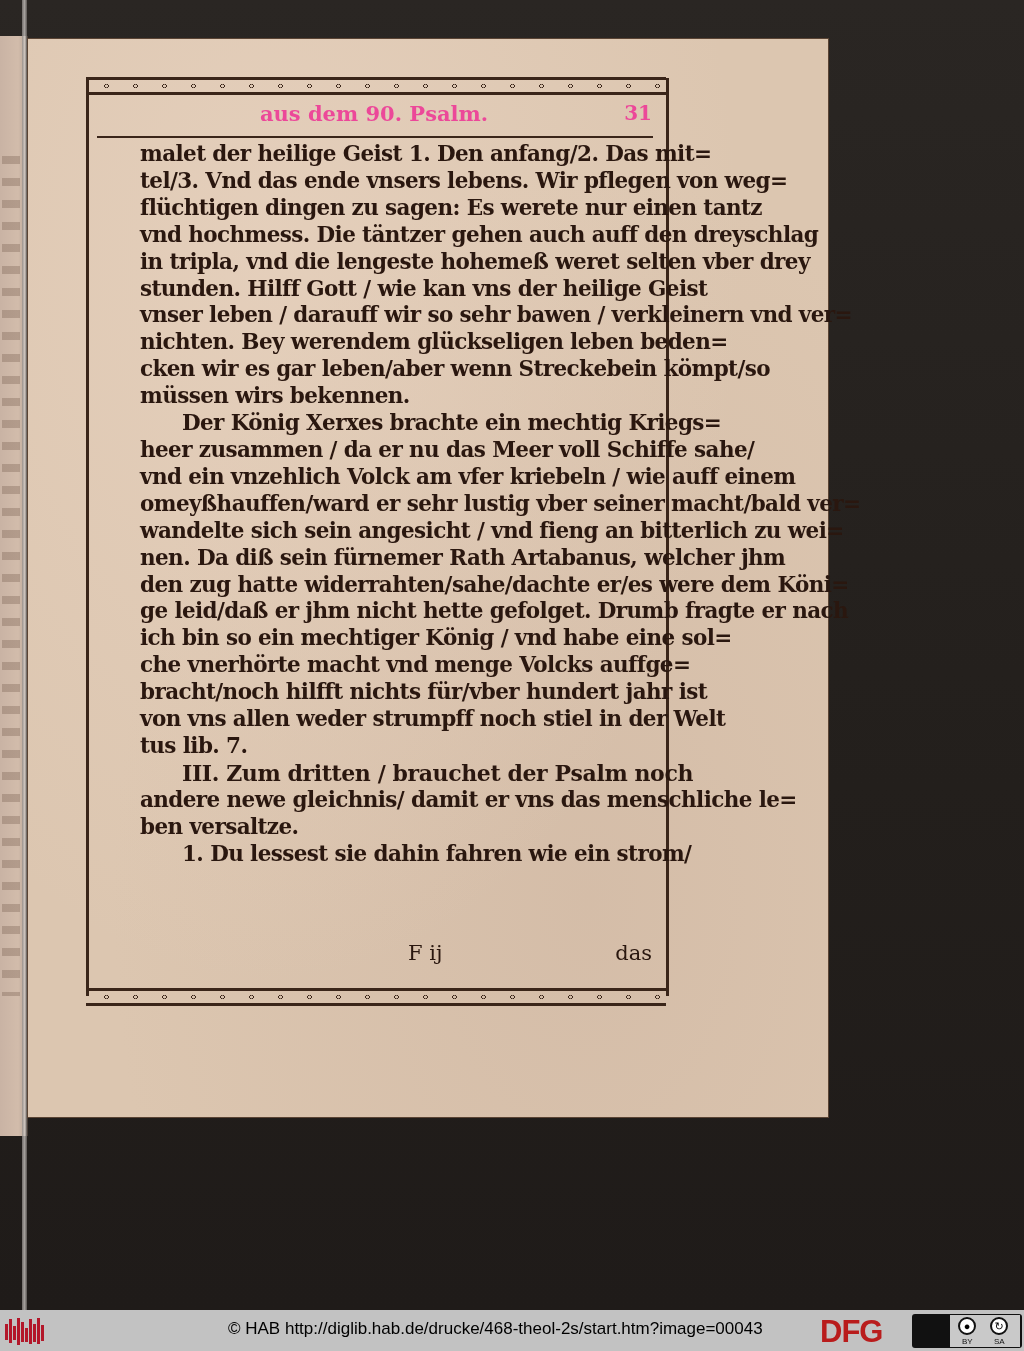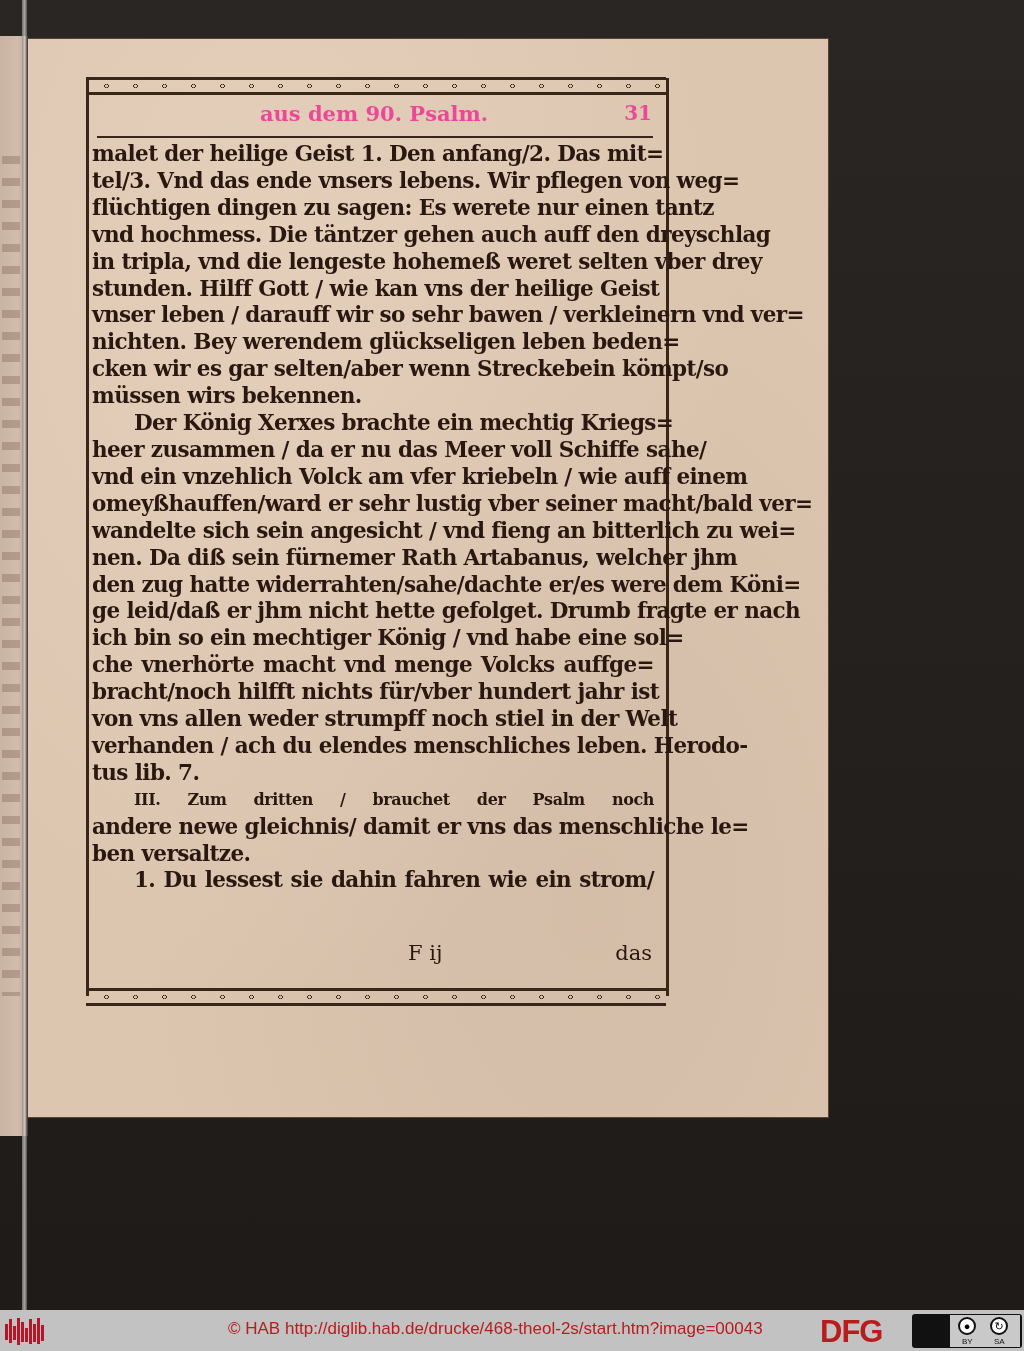--- a/index.html
+++ b/index.html
@@ -63,40 +63,40 @@
   }
   .head-rule {
     position: absolute; left: 97px; top: 136px; width: 556px; height: 2px; background: #3a2519;
   }
   .body-text {
     position: absolute; left: 92px; top: 141px; width: 562px;
     font-family: "DejaVu Serif", serif; font-weight: bold;
     font-size: 21.5px; line-height: 26.9px; color: #2a170f;
     letter-spacing: -0.6px;
   }
-  .body-text .ln { display: block; white-space: nowrap; text-align: justify; text-align-last: justify; }
+  .body-text .ln { display: block; white-space: nowrap; text-align: justify; text-align-last: justify; margin-left: 48px; }
   .body-text .ln.last { text-align-last: left; }
   .body-text .ln.indent { padding-left: 42px; }
-  .body-text .ln.heading { font-size: 16px; letter-spacing: -0.4px; }
+  .body-text .ln.heading { font-size: 22px; letter-spacing: -0.4px; }
   .sig-line {
     position: absolute; left: 92px; top: 941px; width: 562px; height: 28px;
     font-family: "DejaVu Serif", serif; font-weight: normal; font-size: 21px; color: #2a170f;
   }
   .sig-line .signature { position: absolute; left: 316px; }
   .sig-line .catchword { position: absolute; right: 2px; }
   .footer-bar {
     position: absolute; left: 0; top: 1310px; width: 1024px; height: 41px;
     background: #c2c2c2;
   }
   .hab-logo {
     position: absolute; left: 4px; top: 6px; width: 44px; height: 30px;
   }
   .copyright {
     position: absolute; left: 228px; top: 9px;
-    font-family: "Liberation Sans", sans-serif; font-size: 17px; color: #b91c1c;
+    font-family: "Liberation Sans", sans-serif; font-size: 17px; color: #000000;
   }
   .dfg-logo {
     position: absolute; left: 820px; top: 7px;
     font-family: "Liberation Sans", sans-serif; font-weight: bold; font-size: 31px;
     color: #b91c1c; letter-spacing: -1px; line-height: 30px;
   }
   .cc-badge {
     position: absolute; left: 912px; top: 4px; width: 110px; height: 34px;
     background: #111; border-radius: 3px;
   }
@@ -149,35 +149,34 @@
 
 <div class="body-text" id="body-text">
     <span class="ln">malet der heilige Geist 1. Den anfang/2. Das mit=</span>
     <span class="ln">tel/3. Vnd das ende vnsers lebens. Wir pflegen von weg=</span>
     <span class="ln">flüchtigen dingen zu sagen: Es werete nur einen tantz</span>
     <span class="ln">vnd hochmess. Die täntzer gehen auch auff den dreyschlag</span>
     <span class="ln">in tripla, vnd die lengeste hohemeß weret selten vber drey</span>
     <span class="ln">stunden. Hilff Gott / wie kan vns der heilige Geist</span>
     <span class="ln">vnser leben / darauff wir so sehr bawen / verkleinern vnd ver=</span>
     <span class="ln">nichten. Bey werendem glückseligen leben beden=</span>
-    <span class="ln">cken wir es gar selten/aber wenn Streckebein kömpt/so</span>
+    <span class="ln">cken wir es gar leben/aber wenn Streckebein kömpt/so</span>
     <span class="ln last">müssen wirs bekennen.</span>
     <span class="ln indent">Der König Xerxes brachte ein mechtig Kriegs=</span>
     <span class="ln">heer zusammen / da er nu das Meer voll Schiffe sahe/</span>
     <span class="ln">vnd ein vnzehlich Volck am vfer kriebeln / wie auff einem</span>
     <span class="ln">omeyßhauffen/ward er sehr lustig vber seiner macht/bald ver=</span>
     <span class="ln">wandelte sich sein angesicht / vnd fieng an bitterlich zu wei=</span>
     <span class="ln">nen. Da diß sein fürnemer Rath Artabanus, welcher jhm</span>
     <span class="ln">den zug hatte widerrahten/sahe/dachte er/es were dem Köni=</span>
     <span class="ln">ge leid/daß er jhm nicht hette gefolget. Drumb fragte er nach</span>
     <span class="ln">ich bin so ein mechtiger König / vnd habe eine sol=</span>
     <span class="ln">che vnerhörte macht vnd menge Volcks auffge=</span>
     <span class="ln">bracht/noch hilfft nichts für/vber hundert jahr ist</span>
     <span class="ln">von vns allen weder strumpff noch stiel in der Welt</span>
-    <span class="ln">verhanden / ach du elendes menschliches leben. Herodo-</span>
     <span class="ln last">tus lib. 7.</span>
     <span class="ln indent heading">III. Zum dritten / brauchet der Psalm noch</span>
     <span class="ln">andere newe gleichnis/ damit er vns das menschliche le=</span>
     <span class="ln last">ben versaltze.</span>
     <span class="ln indent">1. Du lessest sie dahin fahren wie ein strom/</span>
   </div>
 
 <div class="sig-line">
   <span class="signature">F ij</span>
   <span class="catchword">das</span>

